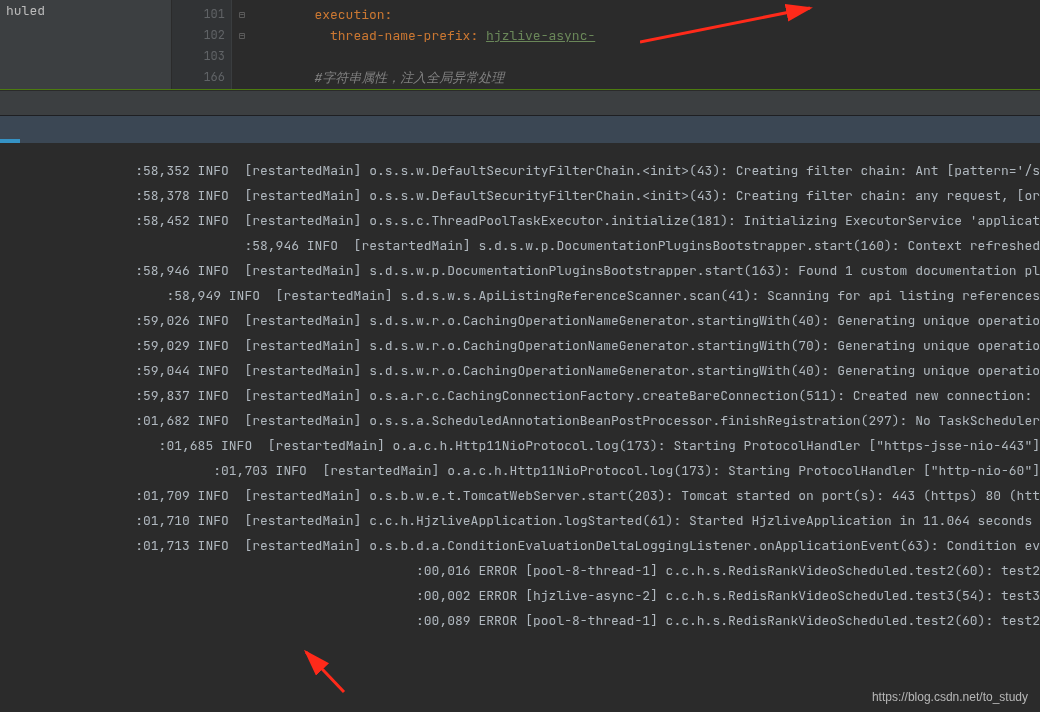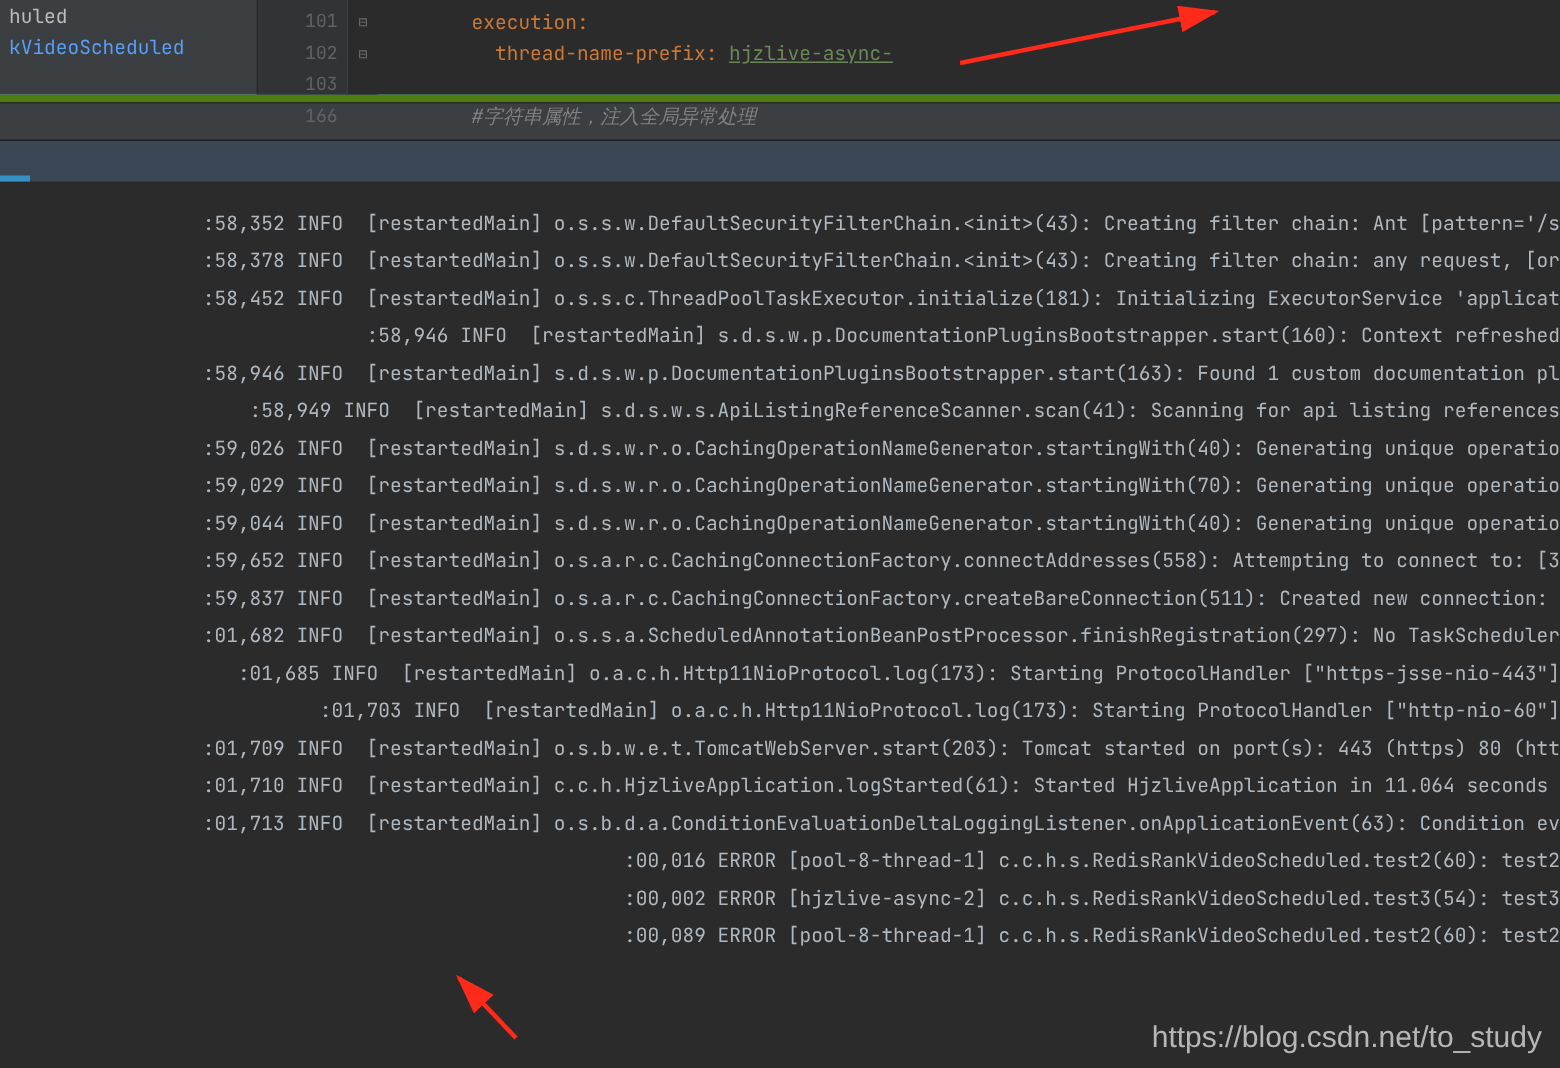--- a/index.html
+++ b/index.html
@@ -9,23 +9,23 @@
     font-size:13px;
     color:#a9b7c6;
     width:1040px;
     height:712px;
     overflow:hidden;
     position:relative;
   }
   
   .top {
     display:flex;
-    height:68px;
-    background:#7dd3fc;
-    border-bottom:5px solid #4d7c0f;
+    height:90px;
+    background:#1d4ed8;
+    border-bottom:1px solid #4d7c0f;
   }
   .tree {
     width:172px;
     background:#3c3f41;
     padding-top:0px;
     overflow:hidden;
     border-right:1px solid #2b2b2b;
   }
   .tree-item {
     padding:2px 0 2px 6px;
@@ -122,21 +122,21 @@
     padding-left:0;
     text-align:right;
   }
   
   .watermark {
     position:absolute;
     right:12px;
     bottom:8px;
     color:#cacaca;
     font-family:Arial, sans-serif;
-    font-size:20px;
+    font-size:12px;
     opacity:.88;
     pointer-events:none;
   }
   
   .arrow-top {
     position:absolute;
     left:640px;
     top:0px;
     pointer-events:none;
   }
@@ -146,21 +146,20 @@
     top:648px;
     pointer-events:none;
   }
 </style>
 </head>
 <body>
 
 <div class="top">
   <div class="tree" id="tree">
       <div class="tree-item plain">huled</div>
-      <div class="tree-item ">kVideoScheduled</div>
     </div>
   <div class="editor">
     <div class="gutter" id="gutter">
         <div class="ln">101</div>
         <div class="ln">102</div>
         <div class="ln">103</div>
         <div class="ln">166</div>
       </div>
     <div class="fold-col" id="foldcol">
         <div class="fm">⊟</div>
@@ -206,21 +205,20 @@
 <div class="logs" id="logs">
     <div class="log-line">:58,352 INFO  [restartedMain] o.s.s.w.DefaultSecurityFilterChain.&lt;init&gt;(43): Creating filter chain: Ant [pattern='/s</div>
     <div class="log-line">:58,378 INFO  [restartedMain] o.s.s.w.DefaultSecurityFilterChain.&lt;init&gt;(43): Creating filter chain: any request, [or</div>
     <div class="log-line">:58,452 INFO  [restartedMain] o.s.s.c.ThreadPoolTaskExecutor.initialize(181): Initializing ExecutorService 'applicat</div>
     <div class="log-line">:58,946 INFO  [restartedMain] s.d.s.w.p.DocumentationPluginsBootstrapper.start(160): Context refreshed</div>
     <div class="log-line">:58,946 INFO  [restartedMain] s.d.s.w.p.DocumentationPluginsBootstrapper.start(163): Found 1 custom documentation pl</div>
     <div class="log-line">:58,949 INFO  [restartedMain] s.d.s.w.s.ApiListingReferenceScanner.scan(41): Scanning for api listing references</div>
     <div class="log-line">:59,026 INFO  [restartedMain] s.d.s.w.r.o.CachingOperationNameGenerator.startingWith(40): Generating unique operatio</div>
     <div class="log-line">:59,029 INFO  [restartedMain] s.d.s.w.r.o.CachingOperationNameGenerator.startingWith(70): Generating unique operatio</div>
     <div class="log-line">:59,044 INFO  [restartedMain] s.d.s.w.r.o.CachingOperationNameGenerator.startingWith(40): Generating unique operatio</div>
-    <div class="log-line">:59,652 INFO  [restartedMain] o.s.a.r.c.CachingConnectionFactory.connectAddresses(558): Attempting to connect to: [3</div>
     <div class="log-line">:59,837 INFO  [restartedMain] o.s.a.r.c.CachingConnectionFactory.createBareConnection(511): Created new connection: </div>
     <div class="log-line">:01,682 INFO  [restartedMain] o.s.s.a.ScheduledAnnotationBeanPostProcessor.finishRegistration(297): No TaskScheduler</div>
     <div class="log-line">:01,685 INFO  [restartedMain] o.a.c.h.Http11NioProtocol.log(173): Starting ProtocolHandler ["https-jsse-nio-443"]</div>
     <div class="log-line">:01,703 INFO  [restartedMain] o.a.c.h.Http11NioProtocol.log(173): Starting ProtocolHandler ["http-nio-60"]</div>
     <div class="log-line">:01,709 INFO  [restartedMain] o.s.b.w.e.t.TomcatWebServer.start(203): Tomcat started on port(s): 443 (https) 80 (htt</div>
     <div class="log-line">:01,710 INFO  [restartedMain] c.c.h.HjzliveApplication.logStarted(61): Started HjzliveApplication in 11.064 seconds </div>
     <div class="log-line">:01,713 INFO  [restartedMain] o.s.b.d.a.ConditionEvaluationDeltaLoggingListener.onApplicationEvent(63): Condition ev</div>
     <div class="log-line">:00,016 ERROR [pool-8-thread-1] c.c.h.s.RedisRankVideoScheduled.test2(60): test2</div>
     <div class="log-line">:00,002 ERROR [hjzlive-async-2] c.c.h.s.RedisRankVideoScheduled.test3(54): test3</div>
     <div class="log-line">:00,089 ERROR [pool-8-thread-1] c.c.h.s.RedisRankVideoScheduled.test2(60): test2</div>

